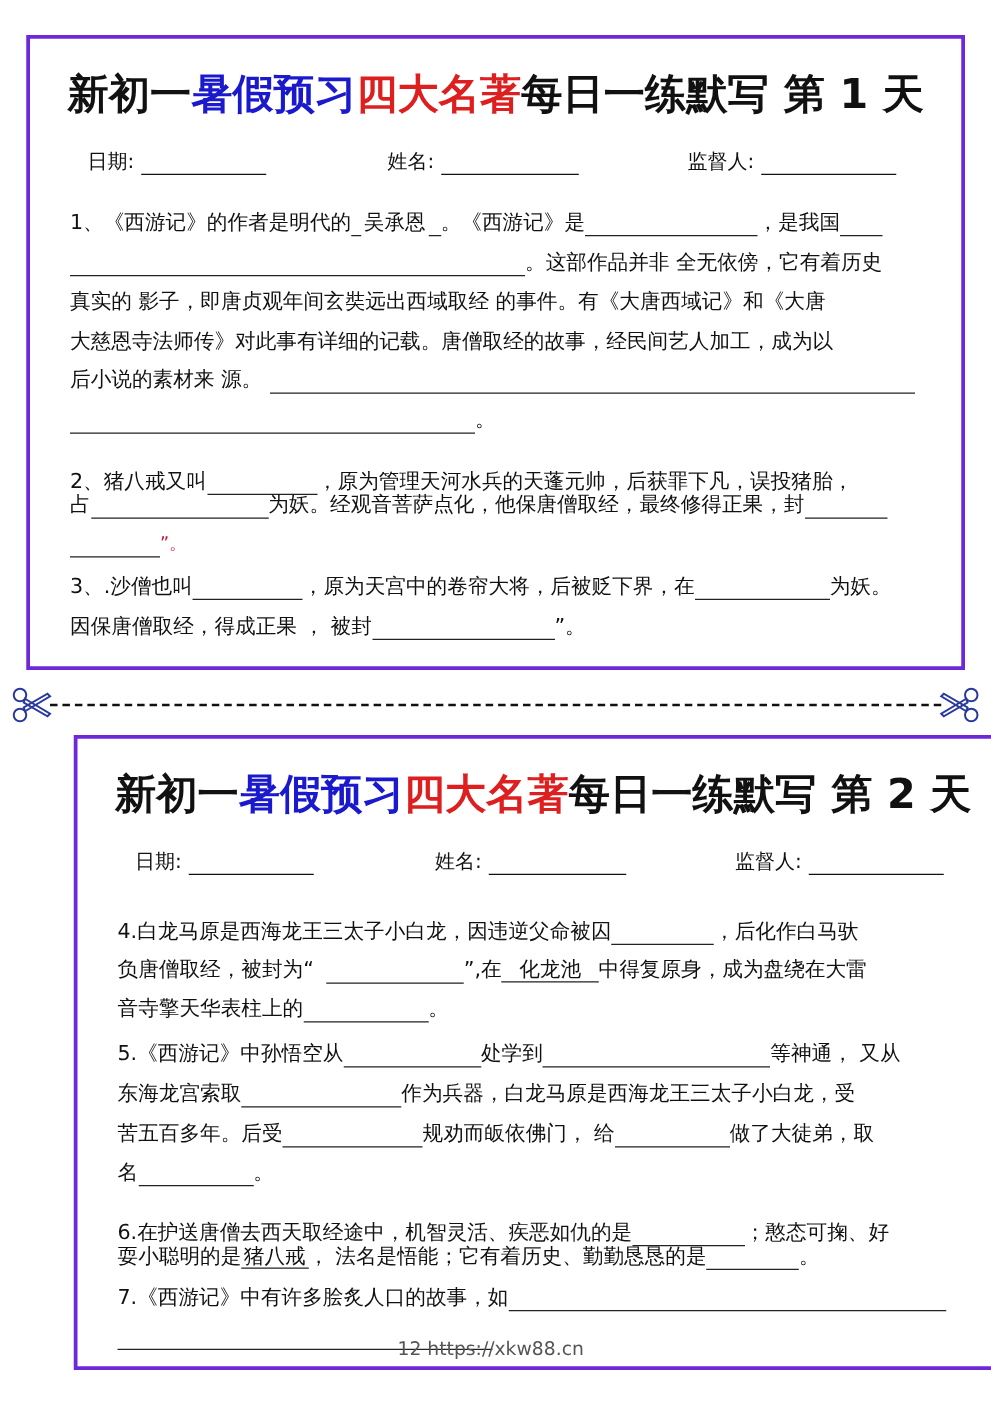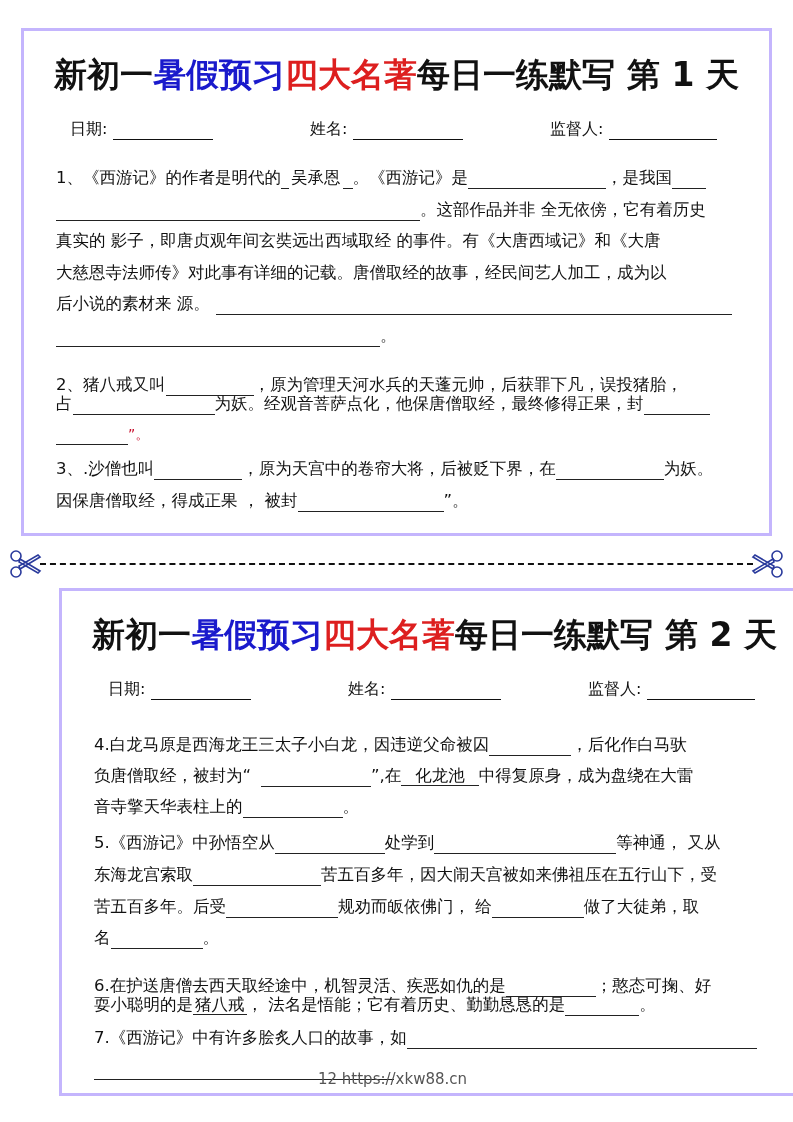--- a/index.html
+++ b/index.html
@@ -3,21 +3,21 @@
 <meta charset="utf-8">
 <style>
   html, body { margin: 0; padding: 0; }
   body {
     width: 793px; height: 1122px; background: #ffffff; position: relative;
     font-family: "DejaVu Sans", "Liberation Sans", sans-serif; color: #111;
     overflow: hidden;
   }
   .box {
     position: absolute; left: 21px; width: 751px;
-    border: 3px solid #c4b5fd; background: #fff; box-sizing: border-box;
+    border: 3px solid #6d28d9; background: #fff; box-sizing: border-box;
   }
   #box1 { top: 28px; height: 508px; }
   #box2 { top: 588px; height: 508px; margin-left: 38px; }
   .title {
     position: absolute; left: 0; right: 0; top: 22px; text-align: center;
     font-size: 33px; font-weight: bold; letter-spacing: 0px; white-space: nowrap;
     font-family: "DejaVu Sans", sans-serif;
   }
   .t-black { color: #111; }
   .t-blue { color: #1a1acc; }
@@ -136,21 +136,21 @@
     <span>音寺擎天华表柱上的</span><span class="blank" style="width:100px"></span><span>。</span>
   </div>
   <div class="line" style="top:174px">
     <span>负唐僧取经，被封为“</span><span class="blank" style="width:110px;margin-left:10px"></span><span>”,在</span><span class="ans" style="padding:0 14px">化龙池</span><span>中得复原身，成为盘绕在大雷</span>
   </div>
 
   <div class="line" style="top:241px">
     <span>5.《西游记》中孙悟空从</span><span class="blank" style="width:110px"></span><span>处学到</span><span class="blank" style="width:182px"></span><span>等神通， 又从</span>
   </div>
   <div class="line" style="top:273px">
-    <span>东海龙宫索取</span><span class="blank" style="width:128px"></span><span>苦五百多年，因大闹天宫被如来佛祖压在五行山下，受</span>
+    <span>东海龙宫索取</span><span class="blank" style="width:128px"></span><span>作为兵器，白龙马原是西海龙王三太子小白龙，受</span>
   </div>
   <div class="line" style="top:305px">
     <span>苦五百多年。后受</span><span class="blank" style="width:112px"></span><span>规劝而皈依佛门，  给</span><span class="blank" style="width:92px"></span><span>做了大徒弟，取</span>
   </div>
   <div class="line" style="top:336px">
     <span>名</span><span class="blank" style="width:92px"></span><span>。</span>
   </div>
 
   <div class="line" style="top:384px">
     <span>6.在护送唐僧去西天取经途中，机智灵活、疾恶如仇的是</span><span class="blank" style="width:90px"></span><span>；憨态可掬、好</span>

